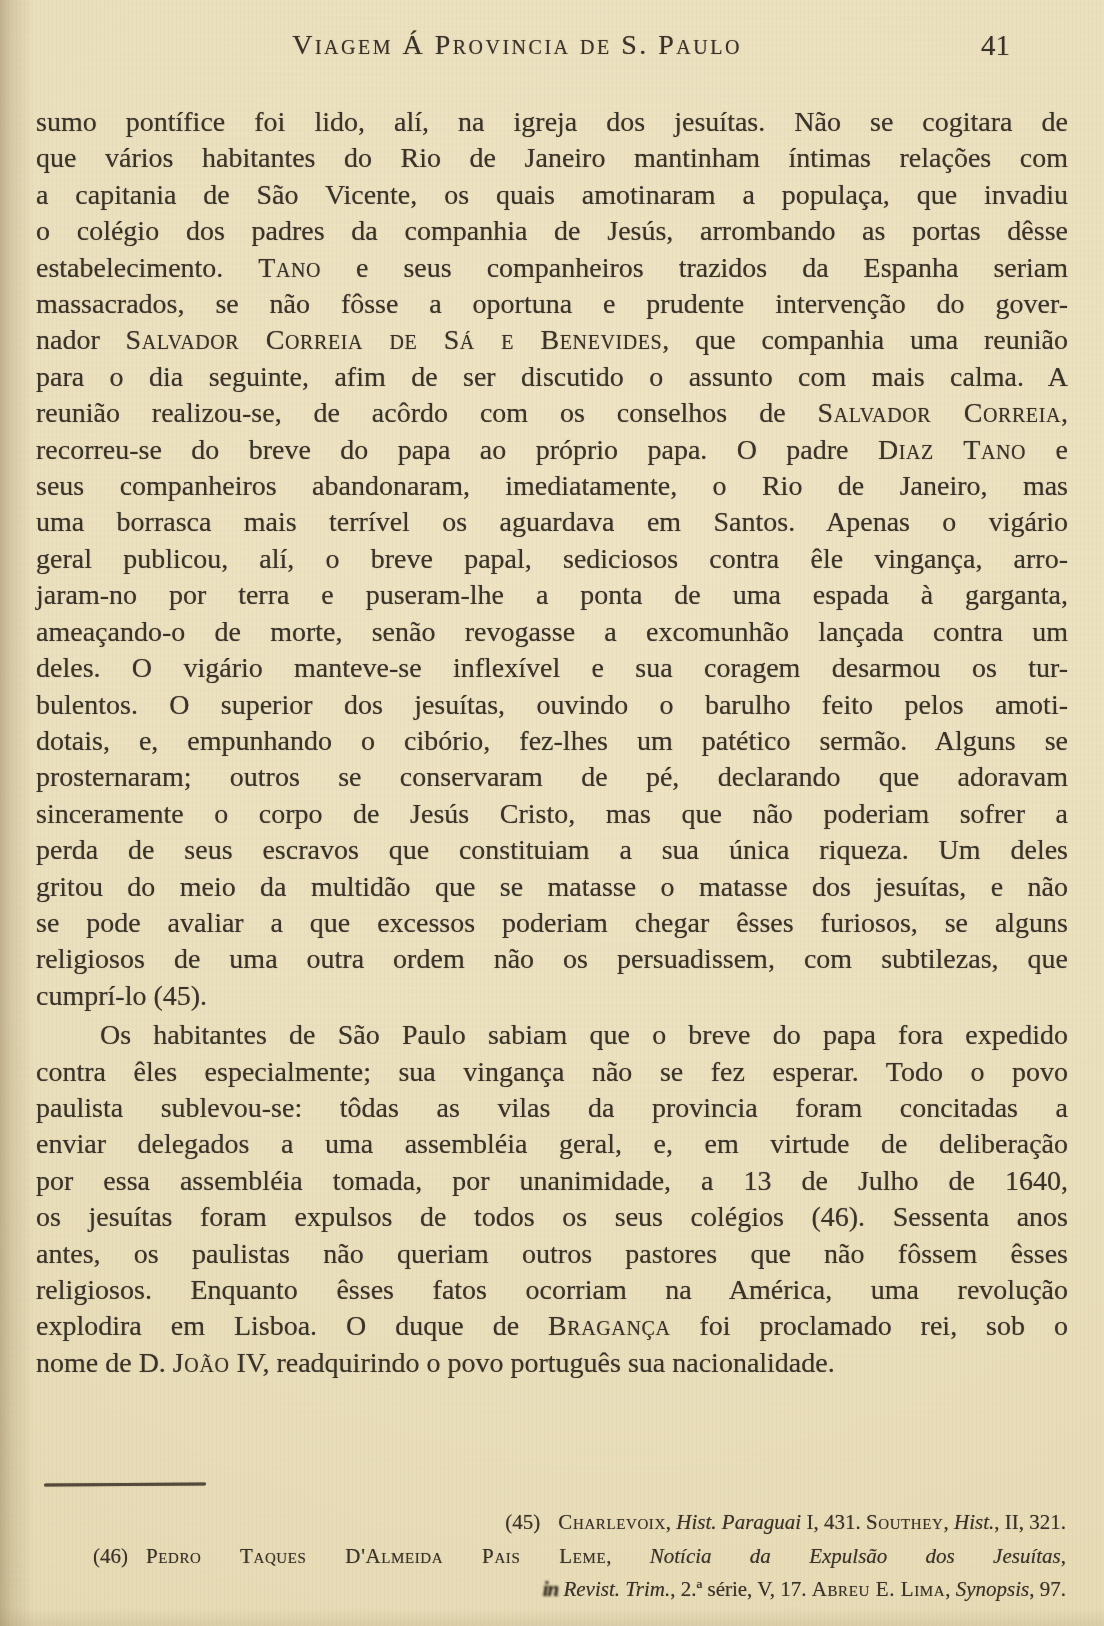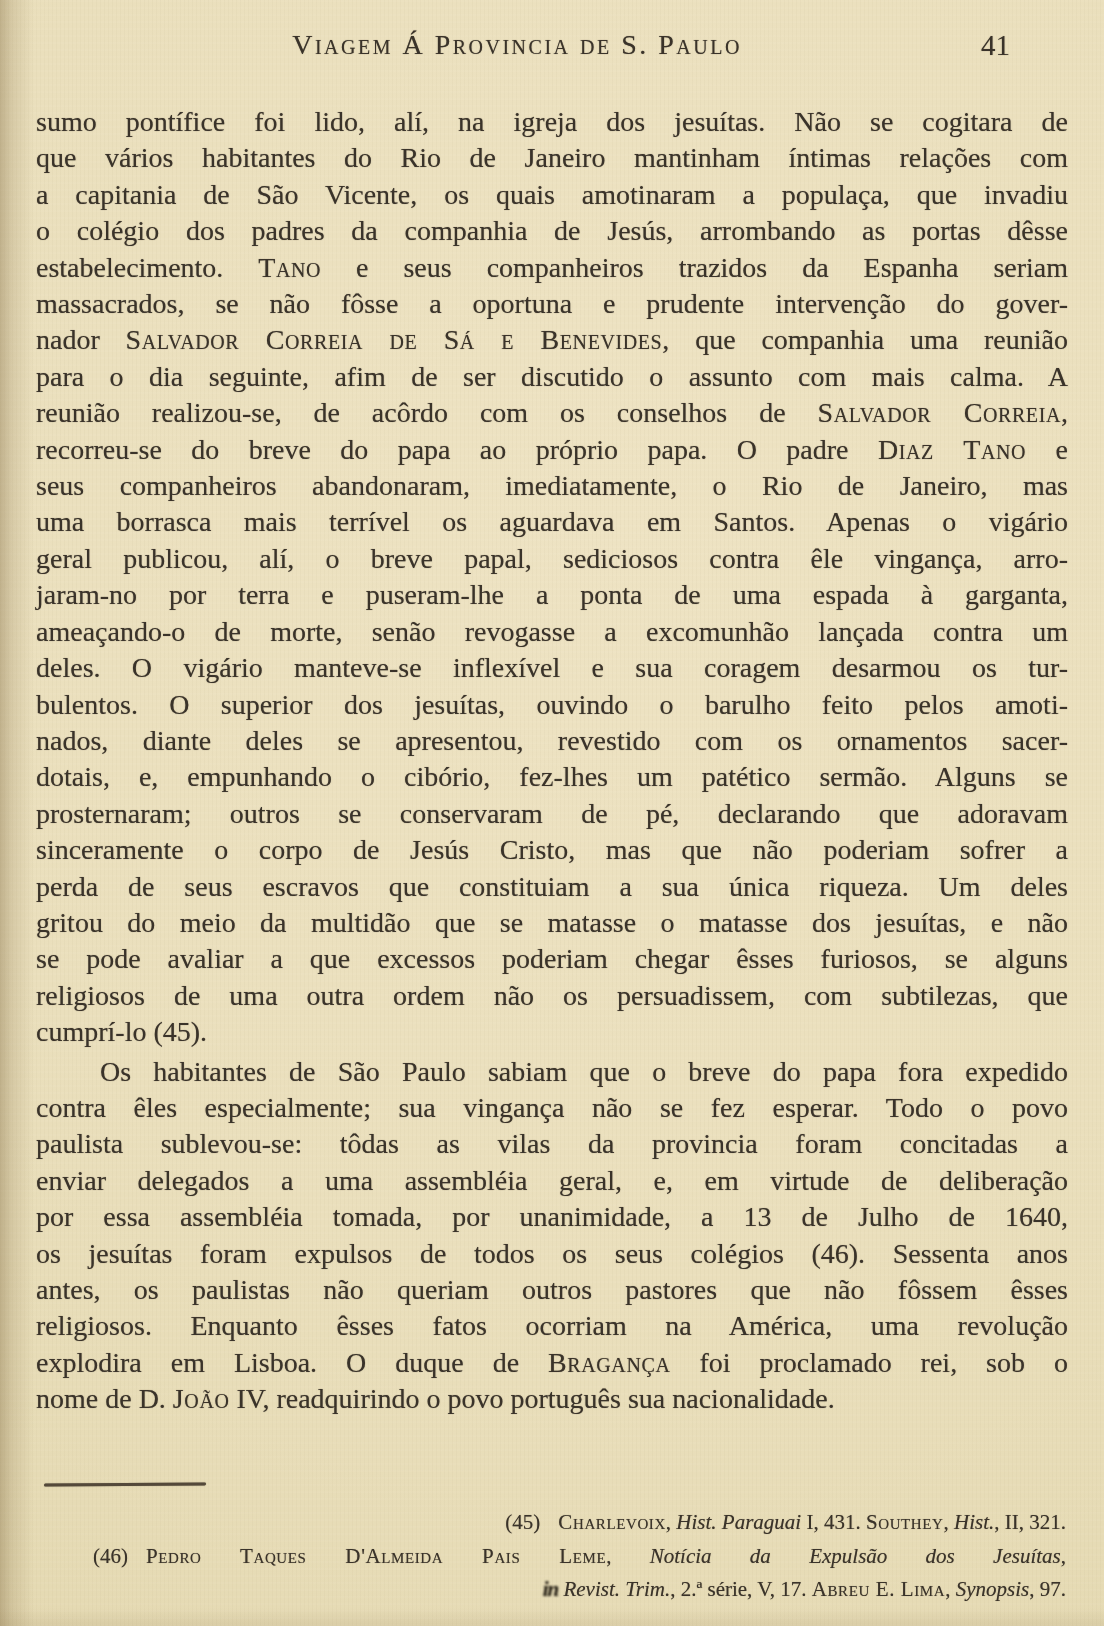--- a/index.html
+++ b/index.html
@@ -104,21 +104,20 @@
         <div class="line"><span>para o dia seguinte, afim de ser discutido o assunto com mais calma.  A</span></div>
         <div class="line"><span>reunião realizou-se, de acôrdo com os conselhos de </span><span class="st-sc">Salvador Correia</span><span>,</span></div>
         <div class="line"><span>recorreu-se do breve do papa ao próprio papa.  O padre </span><span class="st-sc">Diaz Tano</span><span> e</span></div>
         <div class="line"><span>seus companheiros abandonaram, imediatamente, o Rio de Janeiro, mas</span></div>
         <div class="line"><span>uma borrasca mais terrível os aguardava em Santos.  Apenas o vigário</span></div>
         <div class="line"><span>geral publicou, alí, o breve papal, sediciosos contra êle vingança, arro-</span></div>
         <div class="line"><span>jaram-no por terra e puseram-lhe a ponta de uma espada à garganta,</span></div>
         <div class="line"><span>ameaçando-o de morte, senão revogasse a excomunhão lançada contra um</span></div>
         <div class="line"><span>deles.  O vigário manteve-se inflexível e sua coragem desarmou os tur-</span></div>
         <div class="line"><span>bulentos.  O superior dos jesuítas, ouvindo o barulho feito pelos amoti-</span></div>
-        <div class="line"><span>nados, diante deles se apresentou, revestido com os ornamentos sacer-</span></div>
         <div class="line"><span>dotais, e, empunhando o cibório, fez-lhes um patético sermão.  Alguns se</span></div>
         <div class="line"><span>prosternaram; outros se conservaram de pé, declarando que adoravam</span></div>
         <div class="line"><span>sinceramente o corpo de Jesús Cristo, mas que não poderiam sofrer a</span></div>
         <div class="line"><span>perda de seus escravos que constituiam a sua única riqueza.  Um deles</span></div>
         <div class="line"><span>gritou do meio da multidão que se matasse o matasse dos jesuítas, e não</span></div>
         <div class="line"><span>se pode avaliar a que excessos poderiam chegar êsses furiosos, se alguns</span></div>
         <div class="line"><span>religiosos de uma outra ordem não os persuadissem, com subtilezas, que</span></div>
         <div class="line last"><span>cumprí-lo (45).</span></div>
       </div>
       <div class="para indent">

